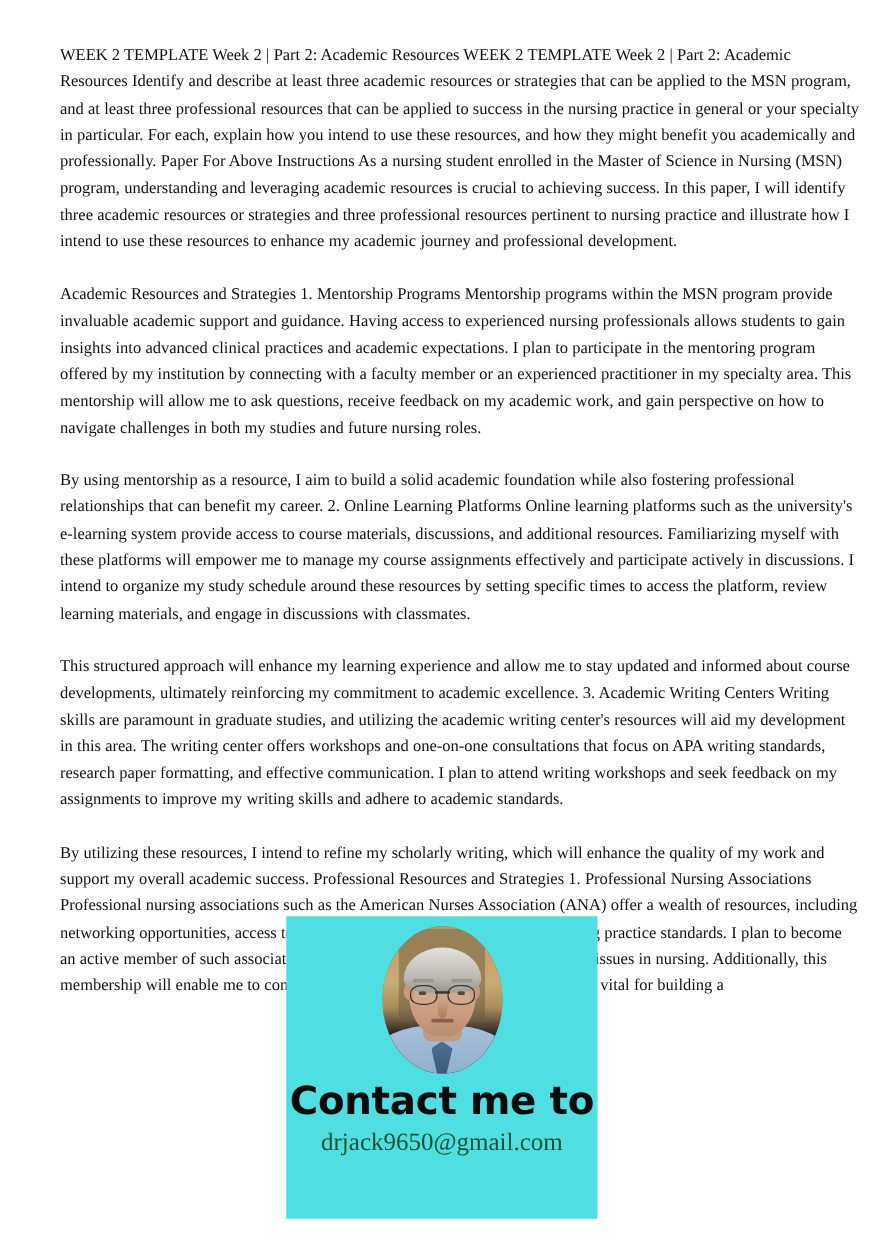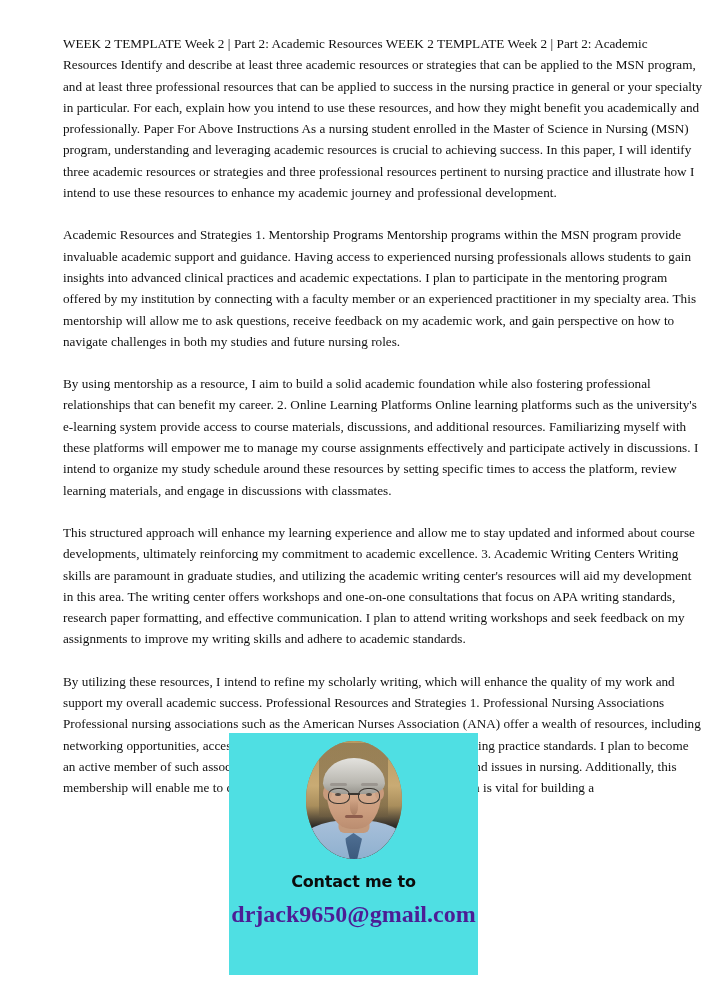--- a/index.html
+++ b/index.html
@@ -21,21 +21,20 @@
     position: absolute;
     inset: 0;
     background: #ffffff;
   }
 
   #doc-body {
     position: absolute;
     left: 48px;
     top: 33px;
     width: 640px;
-    margin-left: 15px;
   }
 
   .para {
     font-family: "Liberation Serif", "DejaVu Serif", serif;
     font-size: 13.2px;
     line-height: 21.3px;
     color: #111111;
     text-align: left;
     margin: 0 0 21px 0;
     white-space: normal;
@@ -203,33 +202,33 @@
     left: 50%; top: 63%;
     transform: translateX(-50%);
     width: 18px; height: 2.6px;
     background: #8d5c4c;
     border-radius: 3px;
   }
 
   .overlay-line {
     font-family: "DejaVu Sans", "Liberation Sans", sans-serif;
     font-weight: bold;
-    font-size: 16px;
+    font-size: 31px;
     line-height: 29px;
     color: #0b0b0b;
     letter-spacing: -0.2px;
     white-space: nowrap;
   }
   #overlay-line-1 { margin-top: 8px; }
   #overlay-email {
     font-family: "Liberation Serif", "DejaVu Serif", serif;
-    font-weight: bold;
-    font-size: 24px;
+    font-weight: normal;
+    font-size: 20px;
     line-height: 26px;
-    color: #4c1d95;
+    color: #14532d;
     text-align: center;
     margin-top: 5px;
     white-space: nowrap;
   }
 </style>
 </head>
 <body>
 
 <div id="page">
 

